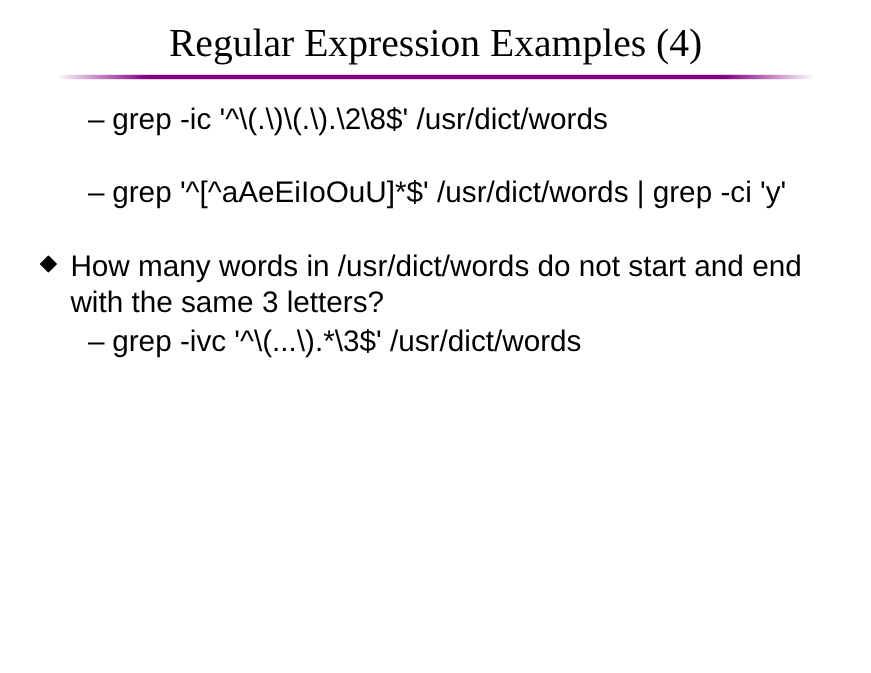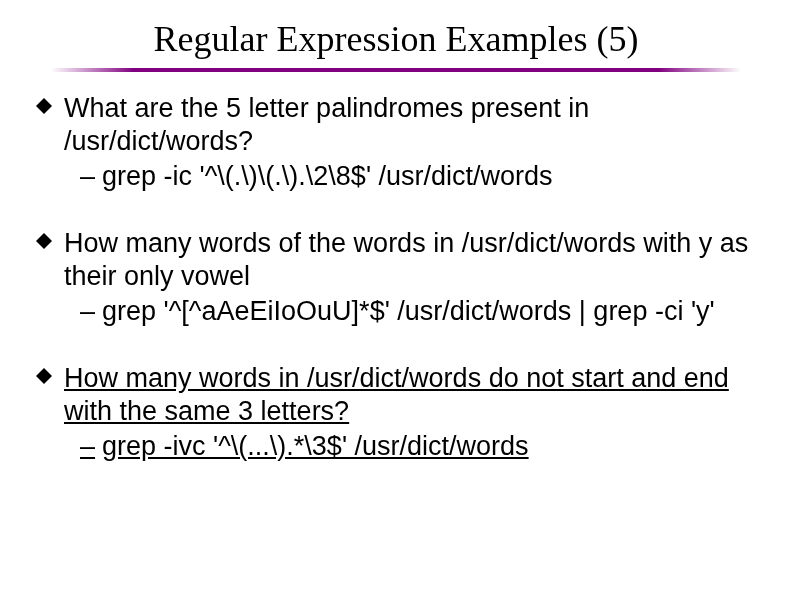--- a/index.html
+++ b/index.html
@@ -31,21 +31,21 @@
       rgba(128, 0, 128, 0) 100%);
   }
   .content {
     padding: 0 36px 0 36px;
   }
   .bullet-item {
     margin-bottom: 34px;
     font-size: 27px;
     line-height: 1.22;
   }
-  .bullet-item:last-child { margin-bottom: 0; text-decoration: underline; }
+  .bullet-item:last-child { margin-bottom: 0; }
   .bullet-line {
     display: flex;
     align-items: flex-start;
   }
   .bullet-marker {
     flex: 0 0 auto;
     width: 28px;
     display: inline-flex;
     justify-content: flex-start;
     align-items: center;
@@ -70,49 +70,33 @@
   }
   .sub-text {
     flex: 1 1 auto;
     font-size: 27px;
     line-height: 1.22;
   }
 </style>
 </head>
 <body>
 
-<h1 class="title">Regular Expression Examples (5)</h1>
+<h1 class="title">Regular Expression Examples (4)</h1>
 <div class="underline"></div>
 
 <div class="content">
 
   <div class="bullet-item">
-    <div class="bullet-line">
-      <span class="bullet-marker">
-        <svg width="16" height="16" viewBox="0 0 16 16">
-            <polygon points="8,0 16,8 8,16 0,8" fill="#000"></polygon>
-          </svg>
-      </span>
-      <span class="bullet-text">What are the 5 letter palindromes present in /usr/dict/words?</span>
-    </div>
     <div class="sub-item">
       <span class="dash">–</span>
       <span class="sub-text">grep -ic '^\(.\)\(.\).\2\8$' /usr/dict/words</span>
     </div>
   </div>
 
   <div class="bullet-item">
-    <div class="bullet-line">
-      <span class="bullet-marker">
-        <svg width="16" height="16" viewBox="0 0 16 16">
-            <polygon points="8,0 16,8 8,16 0,8" fill="#000"></polygon>
-          </svg>
-      </span>
-      <span class="bullet-text">How many words of the words in /usr/dict/words with y as their only vowel</span>
-    </div>
     <div class="sub-item">
       <span class="dash">–</span>
       <span class="sub-text">grep '^[^aAeEiIoOuU]*$' /usr/dict/words | grep -ci 'y'</span>
     </div>
   </div>
 
   <div class="bullet-item">
     <div class="bullet-line">
       <span class="bullet-marker">
         <svg width="16" height="16" viewBox="0 0 16 16">

